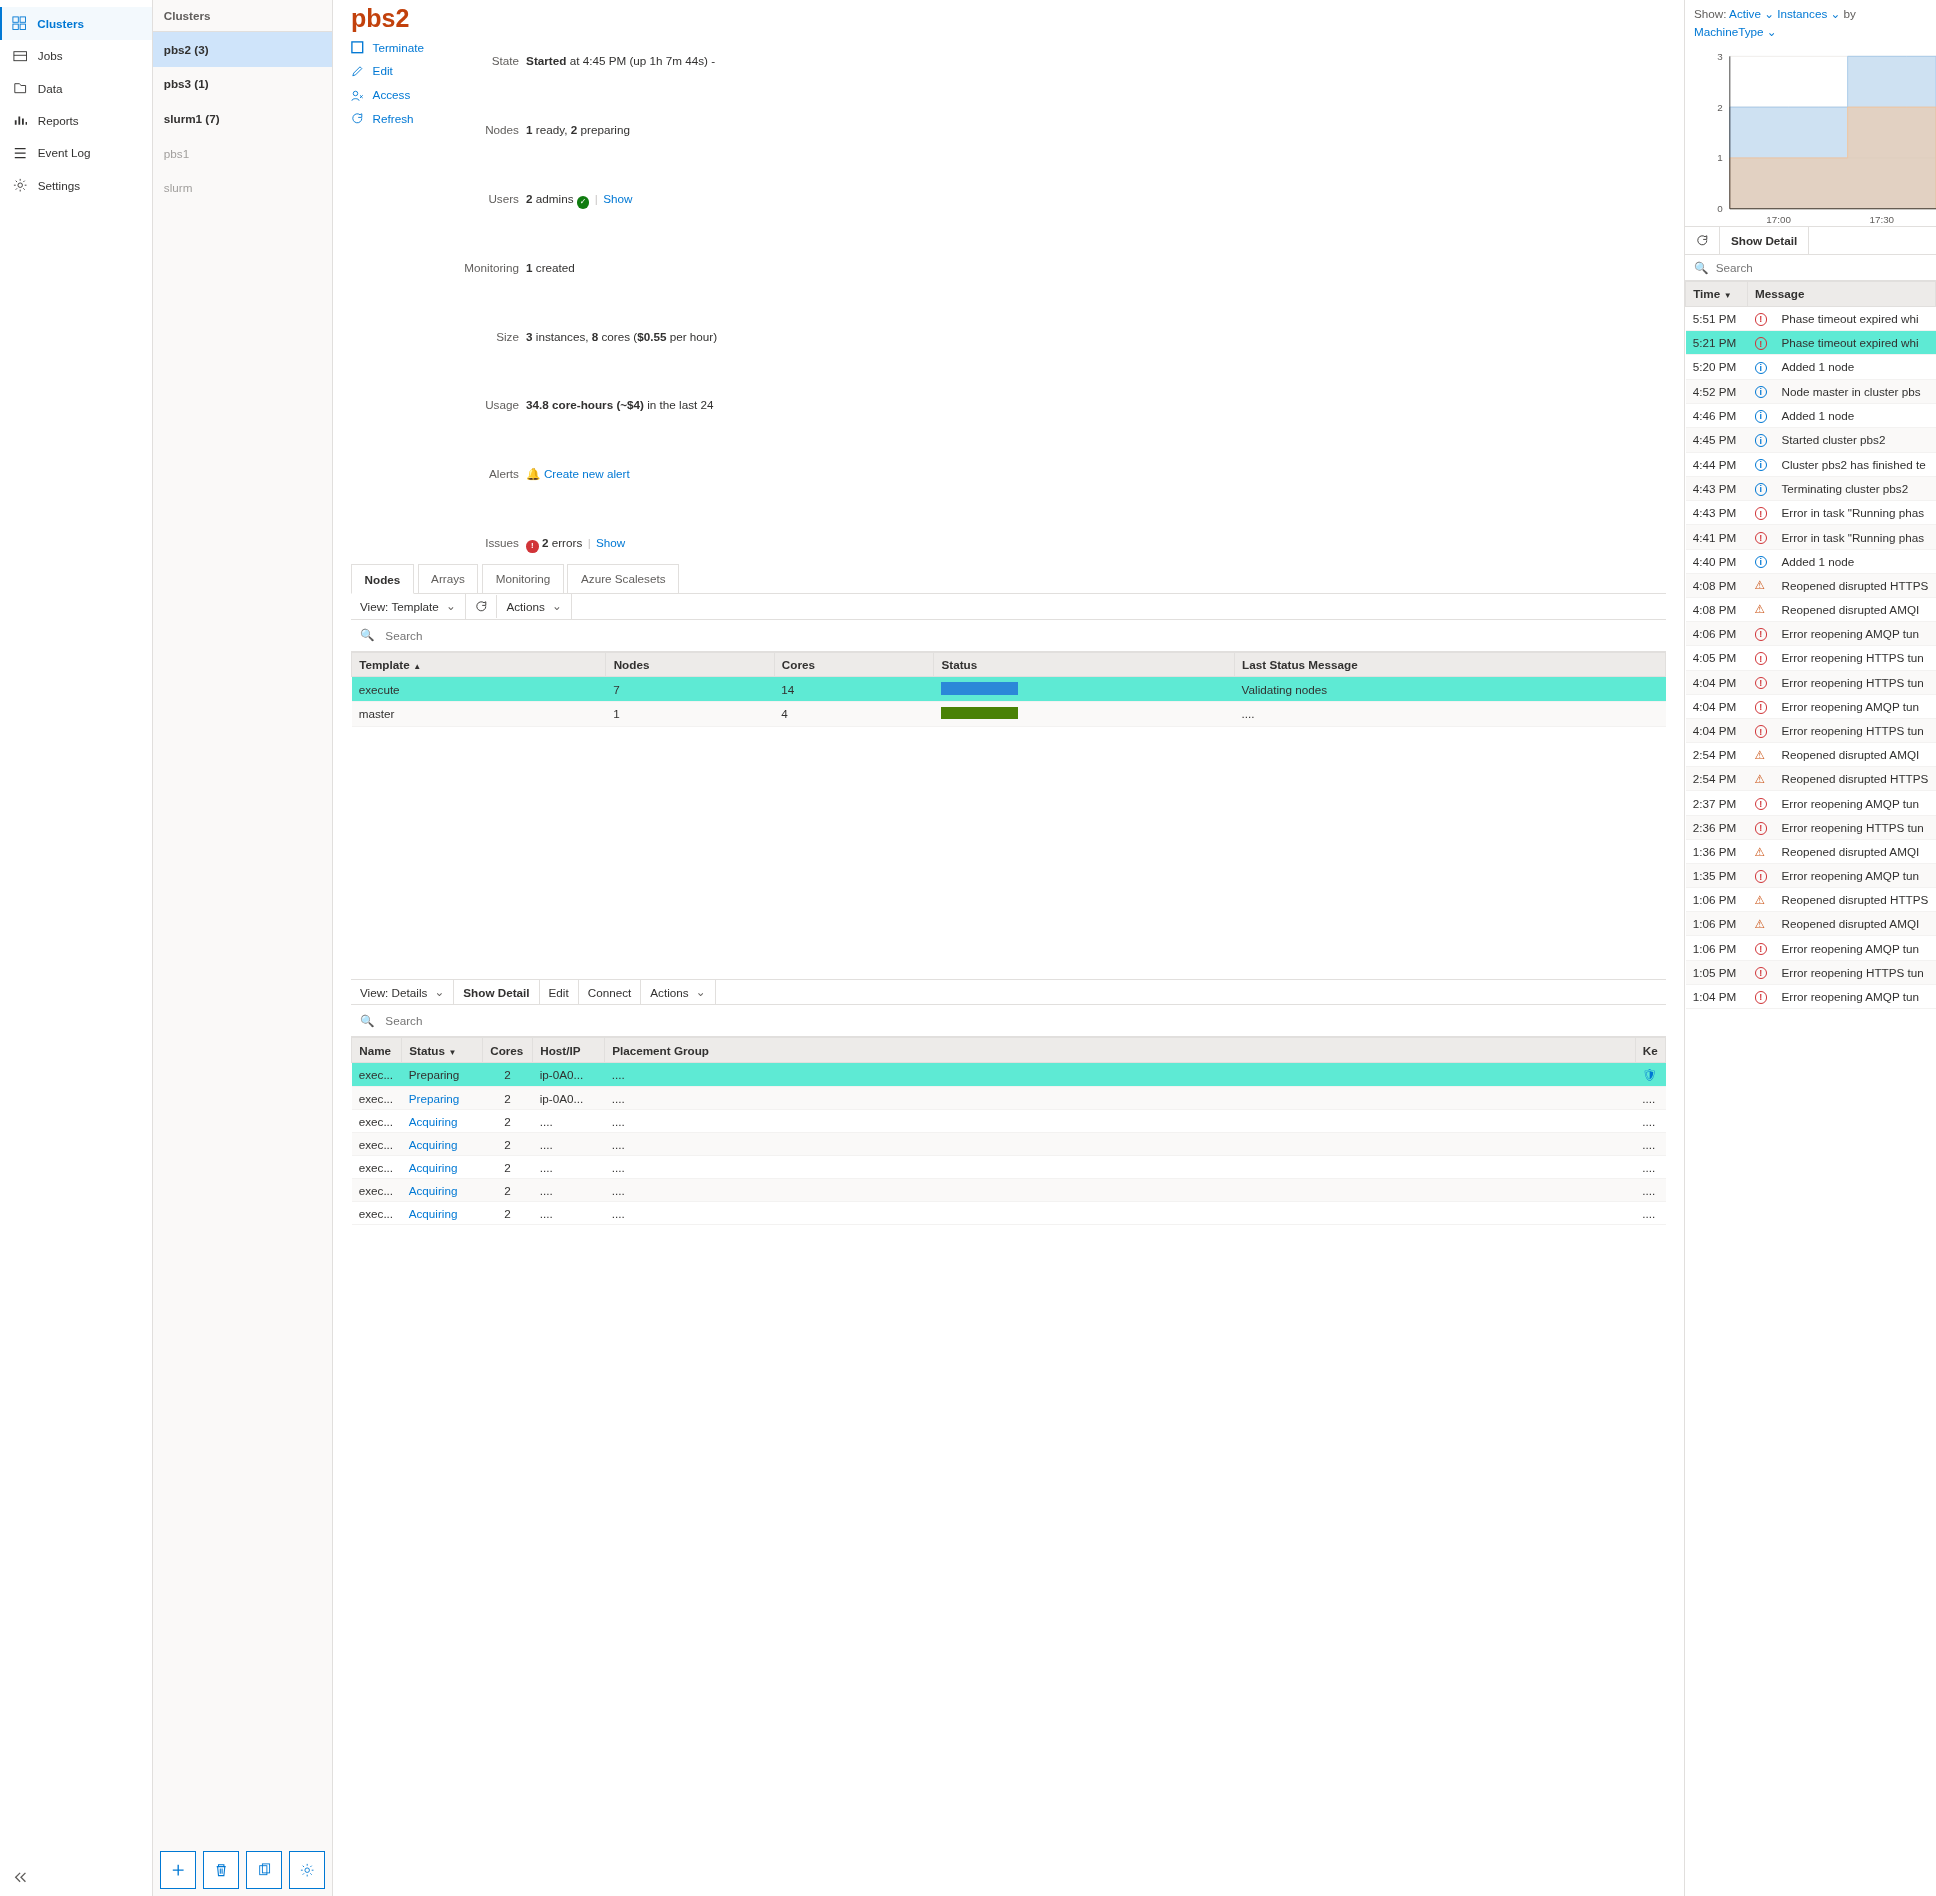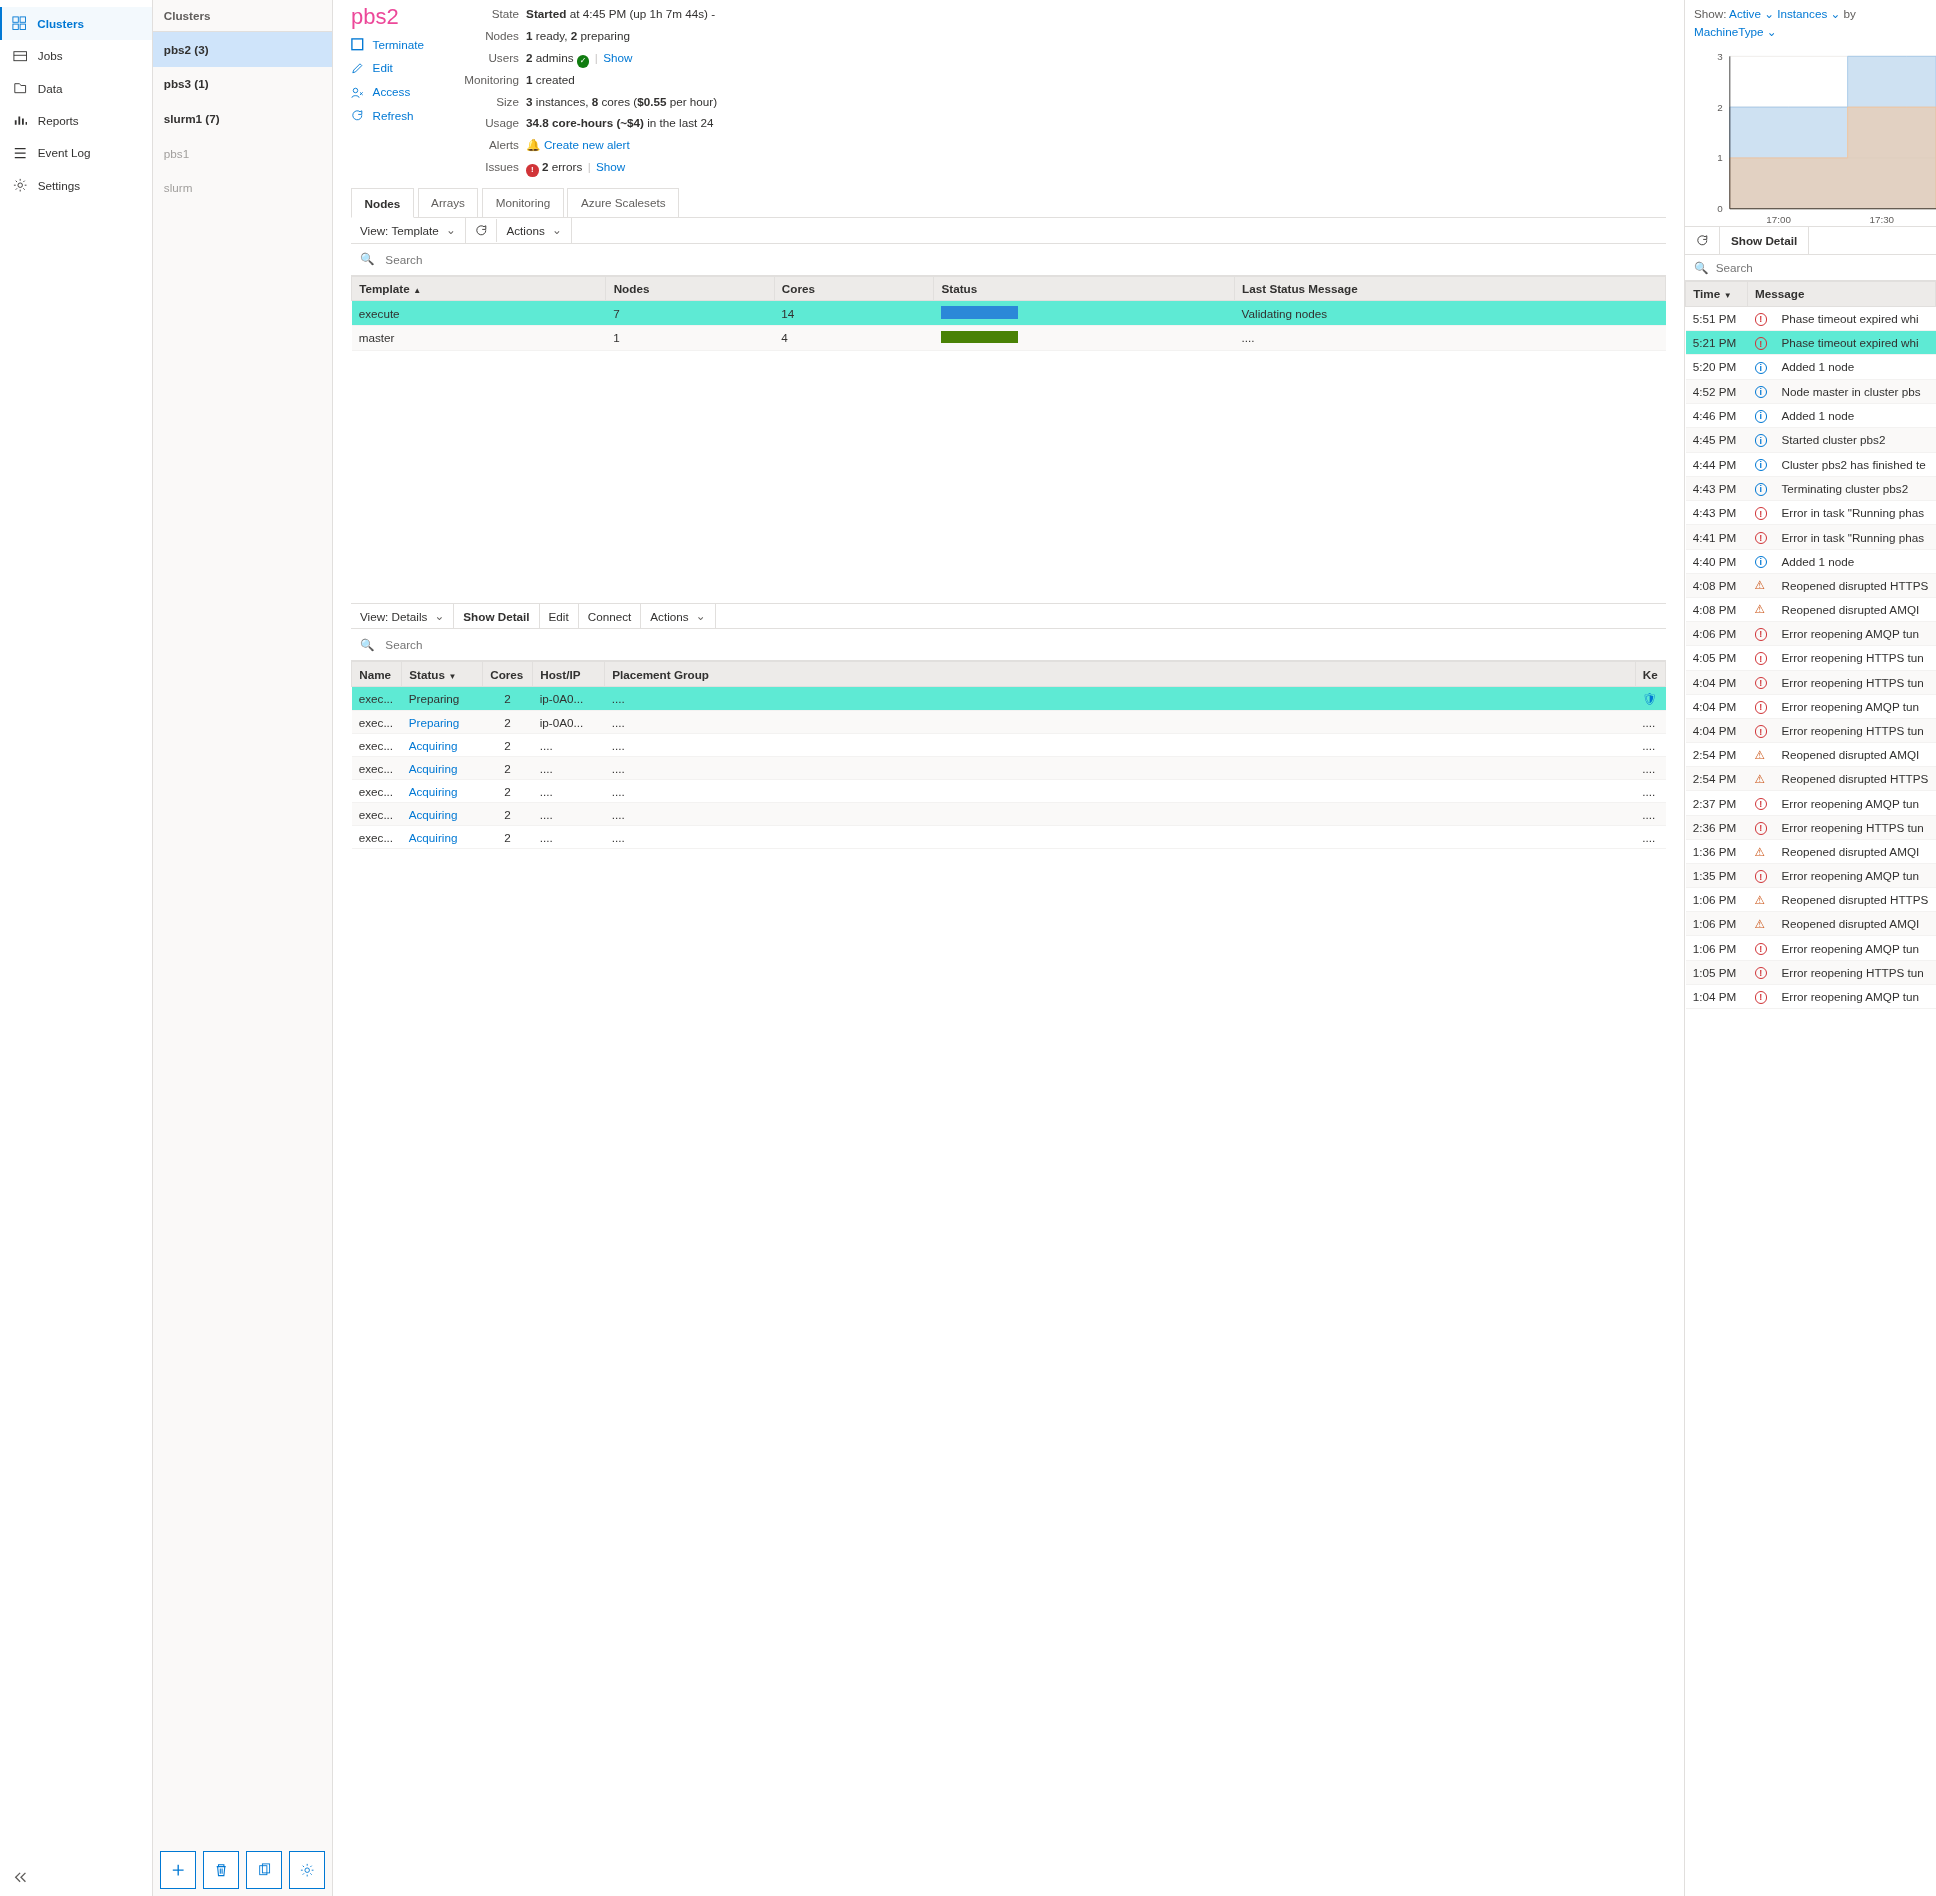--- a/index.html
+++ b/index.html
@@ -13,25 +13,25 @@
 .clusters-pane { width: 180px; border-right: 0.9px solid #e1dfdd; background: #faf9f8; display: flex; flex-direction: column; }
 .clusters-header { padding: 9px 10.8px; font-weight: 600; border-bottom: 0.9px solid #e1dfdd; color: #605e5c; }
 .cluster-item { padding: 10.8px 10.8px; cursor: pointer; font-weight: 600; }
 .cluster-item.active { background: #cfe4fa; }
 .cluster-item.inactive { color: #a19f9d; font-weight: 400; }
 .cluster-toolbar { margin-top: auto; display: flex; gap: 7.2px; padding: 7.2px; }
 .cluster-toolbar button { width: 38px; height: 38px; border: 0.9px solid #0078d4; background: #fff; color: #0078d4; cursor: pointer; display: flex; align-items: center; justify-content: center; }
 .main { flex: 1; display: flex; overflow: hidden; }
 .detail { flex: 1; padding: 3.6px 18px 0 18px; overflow: hidden; display: flex; flex-direction: column; min-width: 0; }
 .detail-header { display: flex; gap: 27px; }
-.title { font-size: 22px; font-weight: 400; color: #ec4899; margin-bottom: 5.4px; }
+.title { font-size: 25px; font-weight: 700; color: #c2410c; margin-bottom: 5.4px; }
 .actions { display: flex; flex-direction: column; gap: 5.4px; }
 .action-link { display: flex; align-items: flex-end; gap: 9px; color: #0078d4; cursor: pointer; padding: 2.7px 0; }
 .kv { flex: 1; }
-.kv-row { display: flex; gap: 7.2px; padding: 1.8px 0; line-height: 18px; }
+.kv-row { display: flex; gap: 7.2px; padding: 1.8px 0; line-height: 18px; margin-top: 47px; }
 .kv-row .k { width: 68px; text-align: right; color: #605e5c; }
 .kv-row .v { flex: 1; color: #323130; }
 .kv-row .v b { font-weight: 600; }
 .link { color: #0078d4; cursor: pointer; text-align: center; }
 .sep { color: #c8c6c4; margin: 0 5.4px; }
 .badge-ok { display:inline-flex; width:12.6px; height:12.6px; background:#107c10; border-radius:50%; color:#fff; align-items:center; justify-content:center; font-size:8px; vertical-align:-1.8px;}
 .badge-err { display:inline-flex; width:12.6px; height:12.6px; background:#d13438; border-radius:50%; color:#fff; align-items:center; justify-content:center; font-size:8px; vertical-align:-1.8px; font-weight:700;}
 .tabs { display: flex; border-bottom: 0.9px solid #e1dfdd; margin-top: 9px; }
 .tab { padding: 7.2px 12.6px; border: 0.9px solid #e1dfdd; border-bottom: none; margin-right: 3.6px; cursor: pointer; background: #fff; color: #605e5c; }
 .tab.active { font-weight: 600; color: #323130; border-bottom: 0.9px solid #fff; position: relative; top: 0.9px; }

